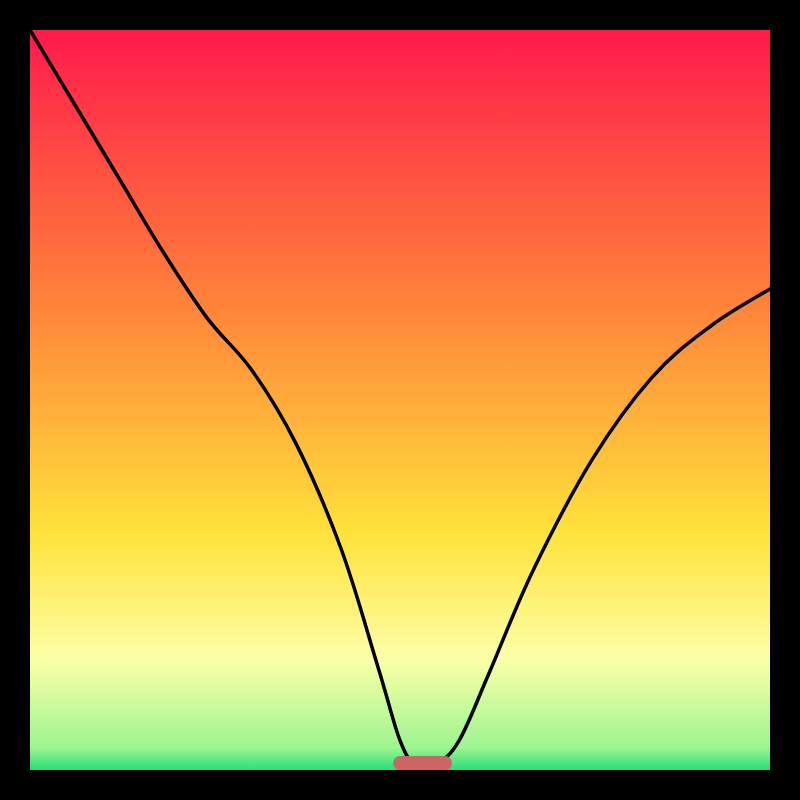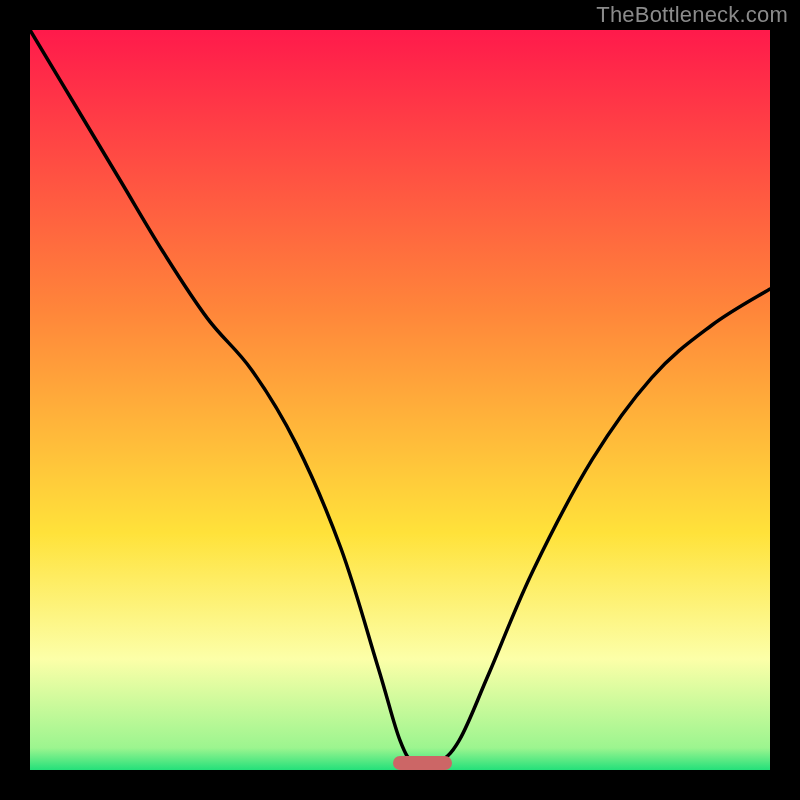--- a/index.html
+++ b/index.html
@@ -52,21 +52,20 @@
     font-family: Arial, Helvetica, sans-serif;
     font-size: 22px;
     color: #8a8a8a;
     letter-spacing: 0.2px;
   }
 </style>
 </head>
 <body>
 
 <div class="frame">
-  <div class="watermark">TheBottleneck.com</div>
   <div class="plot">
     <svg class="gradient" viewBox="0 0 740 740" preserveAspectRatio="none">
       <defs>
         <linearGradient id="bg" x1="0" y1="0" x2="0" y2="1">
             <stop offset="0%" stop-color="#FF1A4B"></stop>
             <stop offset="38%" stop-color="#FF863A"></stop>
             <stop offset="68%" stop-color="#FFE23A"></stop>
             <stop offset="85%" stop-color="#FCFFA8"></stop>
             <stop offset="97%" stop-color="#9CF58F"></stop>
             <stop offset="100%" stop-color="#24E07A"></stop>

